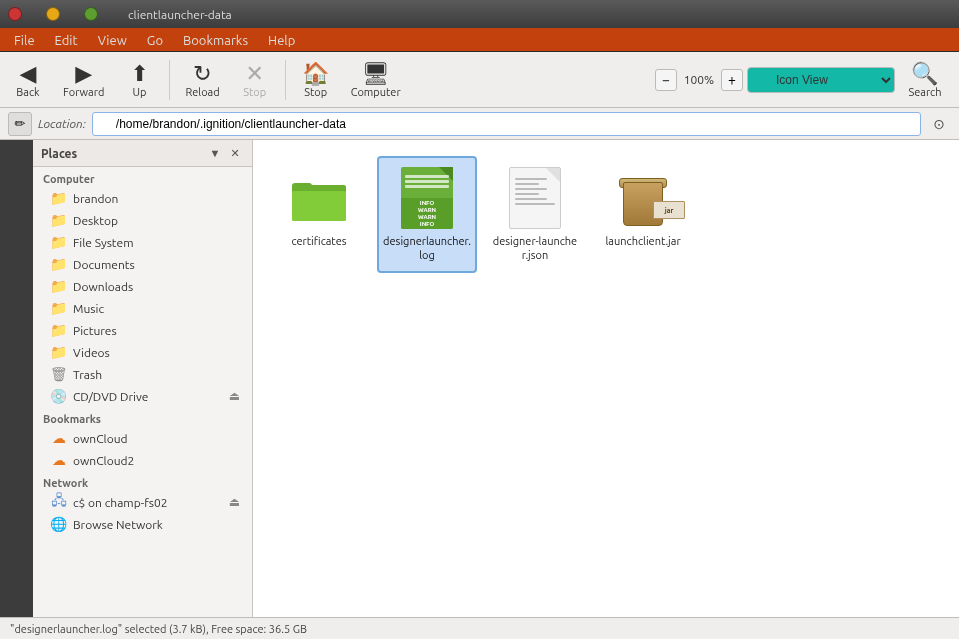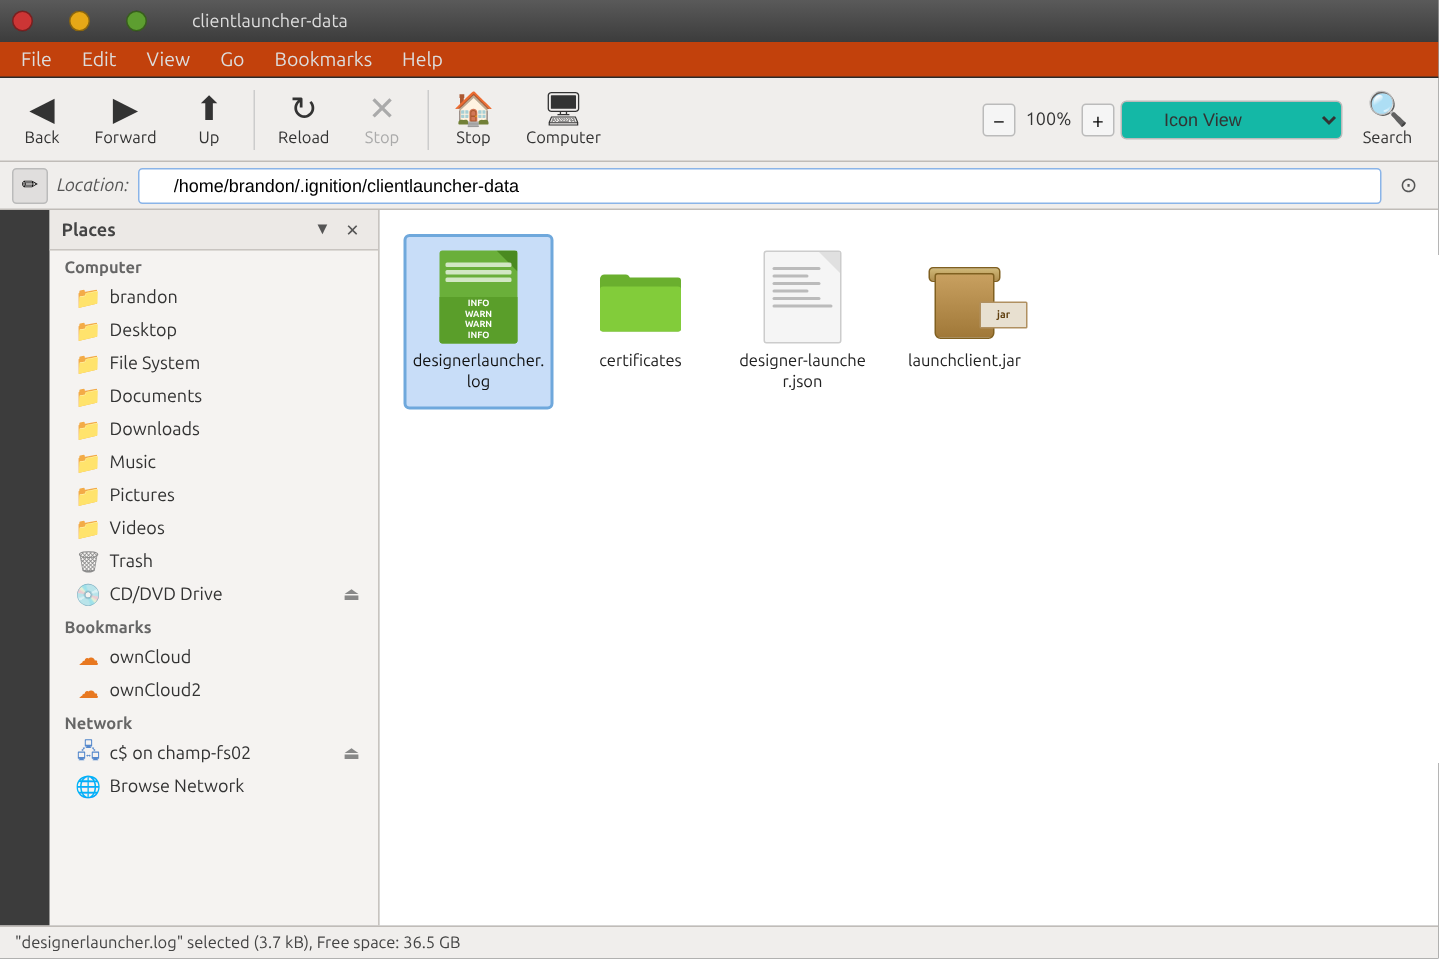--- a/index.html
+++ b/index.html
@@ -555,20 +555,31 @@
     </div>
     <div class="sidebar-item">
       <div class="sidebar-icon">
           <span class="icon-network">🌐</span>
         </div>
       <span>Browse Network</span>
     </div>
   </div>
 
   <div id="fileview">
+
+    <div class="file-item">
+      <div class="file-icon-area">
+        <svg width="58" height="50">
+          <rect x="2" y="12" width="54" height="36" rx="2" ry="2" fill="#6aaf2e"></rect>
+          <rect x="2" y="10" width="20" height="10" rx="3" ry="3" fill="#6aaf2e"></rect>
+          <rect x="2" y="18" width="54" height="30" rx="2" ry="2" fill="#82cc3a"></rect>
+        </svg>
+      </div>
+      <span class="file-label">certificates</span>
+    </div>
 
     <div class="file-item selected">
       <div class="file-icon-area">
         <div class="log-icon">
           <div class="corner"></div>
           <div class="text-lines">
             <div class="tl"></div>
             <div class="tl"></div>
             <div class="tl"></div>
           </div>
@@ -578,31 +589,20 @@
             <div class="label-text">WARN</div>
             <div class="label-text">INFO</div>
           </div>
         </div>
       </div>
       <span class="file-label">designerlauncher.log</span>
     </div>
 
     <div class="file-item">
       <div class="file-icon-area">
-        <svg width="58" height="50">
-          <rect x="2" y="12" width="54" height="36" rx="2" ry="2" fill="#6aaf2e"></rect>
-          <rect x="2" y="10" width="20" height="10" rx="3" ry="3" fill="#6aaf2e"></rect>
-          <rect x="2" y="18" width="54" height="30" rx="2" ry="2" fill="#82cc3a"></rect>
-        </svg>
-      </div>
-      <span class="file-label">certificates</span>
-    </div>
-
-    <div class="file-item">
-      <div class="file-icon-area">
         <div class="json-icon">
           <div class="corner-fold"></div>
           <div class="lines">
             <div class="ln ln-medium"></div>
             <div class="ln ln-short"></div>
             <div class="ln ln-medium"></div>
             <div class="ln ln-short"></div>
             <div class="ln ln-medium"></div>
             <div class="ln"></div>
           </div>

